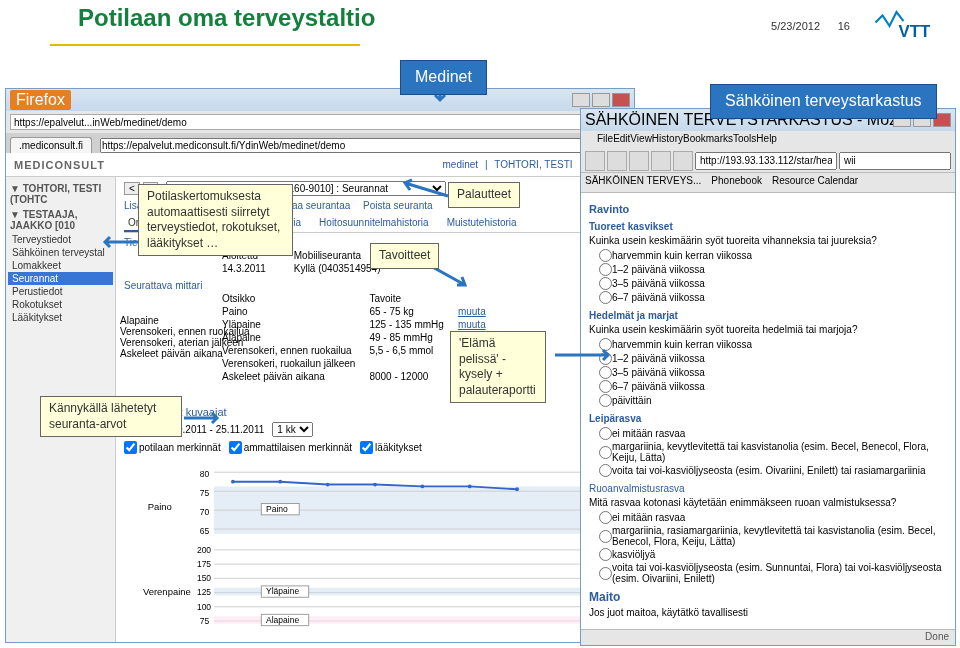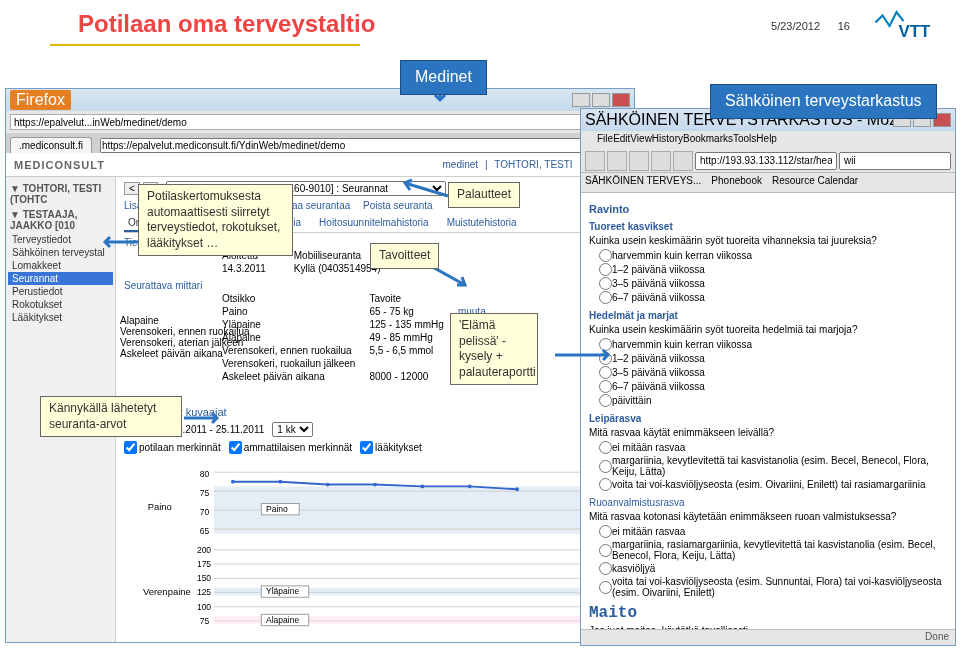--- a/index.html
+++ b/index.html
@@ -1,19 +1,19 @@
 <!DOCTYPE html>
 <html><head>
 <meta charset="utf-8">
 <style>
   * { box-sizing: border-box; margin: 0; padding: 0; font-family: Arial, sans-serif; }
   body { width: 960px; height: 648px; background: #fff; position: relative; overflow: hidden; font-size: 11px; }
   
   
-  .slide-title { position: absolute; top: 10px; left: 78px; font-size: 24px; font-weight: bold; color: #ef4444; }
+  .slide-title { position: absolute; top: 4px; left: 78px; font-size: 24px; font-weight: bold; color: #15803d; }
   .title-underline { position: absolute; top: 44px; left: 50px; width: 310px; height: 2px; background: #e6b800; }
   .slide-date { position: absolute; top: 20px; right: 140px; font-size: 11px; color: #333; }
   .slide-num { position: absolute; top: 20px; right: 110px; font-size: 11px; color: #333; }
   .vtt-logo { position: absolute; top: 8px; right: 18px; width: 70px; height: 36px; }
   .vtt-logo svg { width: 100%; height: 100%; }
   
   
   .callout { position: absolute; background: #ffffd9; border: 1px solid #666; padding: 4px 8px; font-size: 12px; color: #333; line-height: 1.3; z-index: 50; }
   .callout.blue { background: #2b74c0; color: #fff; font-size: 16px; border: 1px solid #1a4d8a; padding: 6px 14px; }
   
@@ -92,21 +92,21 @@
       <text x="38" y="40" font-size="24" font-weight="bold" fill="#0060a0">VTT</text>
     </svg>
 </div>
 
 <div class="callout blue" style="top:60px; left:400px;">Medinet</div>
 <div class="callout blue" style="top:84px; left:710px; z-index:60;">Sähköinen terveystarkastus</div>
 <div class="callout" style="top:184px; left:138px; width:155px;">Potilaskertomuksesta automaattisesti siirretyt terveystiedot, rokotukset, lääkitykset …</div>
 <div class="callout" style="top:396px; left:40px; width:142px;">Kännykällä lähetetyt seuranta-arvot</div>
 <div class="callout" style="top:182px; left:448px;">Palautteet</div>
 <div class="callout" style="top:243px; left:370px;">Tavoitteet</div>
-<div class="callout" style="top:313px; left:450px; width:88px;">'Elämä pelissä' -kysely + palauteraportti</div>
+<div class="callout" style="top:331px; left:450px; width:96px;">'Elämä pelissä' -kysely + palauteraportti</div>
 
 <svg class="arrow" style="top:85px; left:430px;" width="20" height="20">
     <path d="M10 0 L10 15 M5 10 L10 15 L15 10" stroke="#2b74c0" stroke-width="3" fill="none"></path>
   </svg>
 <svg class="arrow" style="top:232px; left:100px;" width="40" height="20">
     <path d="M38 10 L5 10 M10 5 L5 10 L10 15" stroke="#2b74c0" stroke-width="3" fill="none"></path>
   </svg>
 <svg class="arrow" style="top:408px; left:184px;" width="40" height="20">
     <path d="M0 10 L33 10 M28 5 L33 10 L28 15" stroke="#2b74c0" stroke-width="3" fill="none"></path>
   </svg>
@@ -377,21 +377,20 @@
     <div class="option">
         <input type="radio" name="h" style="">
         <span>6–7 päivänä viikossa</span>
       </div>
     <div class="option">
         <input type="radio" name="h" style="">
         <span>päivittäin</span>
       </div>
 
     <div class="section-title" style="font-size:10px;font-weight:bold;">Leipärasva</div>
-    <div class="question">Mitä rasvaa käytät enimmäkseen leivällä?</div>
     <div class="option">
         <input type="radio" name="l" style="">
         <span>ei mitään rasvaa</span>
       </div>
     <div class="option">
         <input type="radio" name="l" style="">
         <span>margariinia, kevytlevitettä tai kasvistanolia (esim. Becel, Benecol, Flora, Keiju, Lätta)</span>
       </div>
     <div class="option">
         <input type="radio" name="l" style="">
@@ -410,18 +409,18 @@
       </div>
     <div class="option">
         <input type="radio" name="r" style="">
         <span>kasviöljyä</span>
       </div>
     <div class="option">
         <input type="radio" name="r" style="">
         <span>voita tai voi-kasviöljyseosta (esim. Sunnuntai, Flora) tai voi-kasviöljyseosta (esim. Oivariini, Enilett)</span>
       </div>
 
-    <div class="section-title" style="font-size:16px;font-weight:bold;font-family:Liberation Mono, monospace;">Maito</div>
+    <div class="section-title" style="font-size:12px;font-weight:bold;">Maito</div>
     <div class="question">Jos juot maitoa, käytätkö tavallisesti</div>
 
   </div>
   <div class="star-statusbar">Done</div>
 </div>
 
 </body></html>

